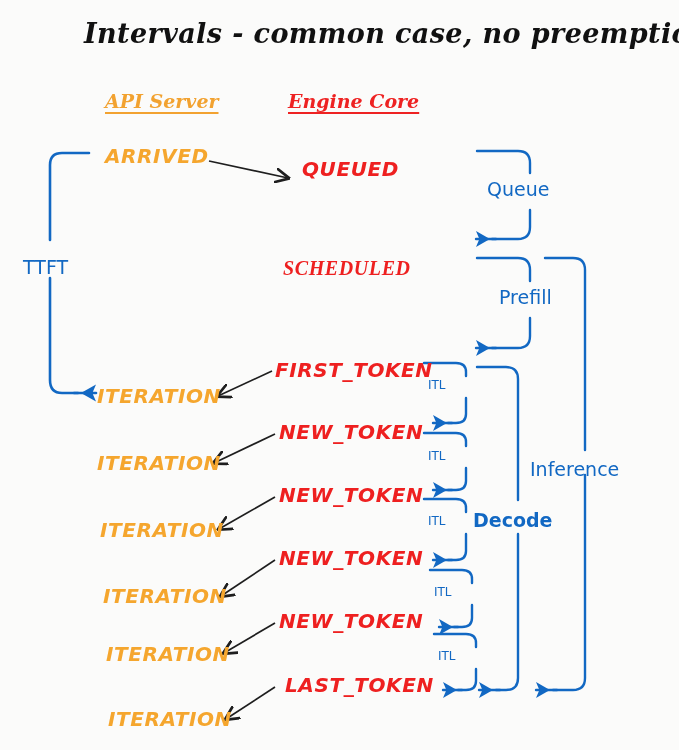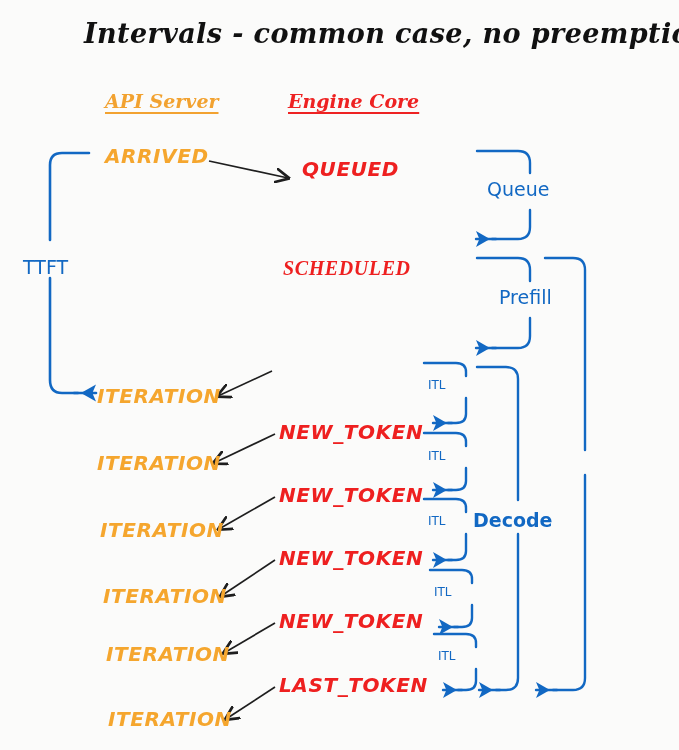--- a/index.html
+++ b/index.html
@@ -147,29 +147,31 @@
   <div class="txt state api" style="left:105px;top:146px;">ARRIVED</div>
   <div class="txt state api" style="left:97px;top:386px;">ITERATION</div>
   <div class="txt state api" style="left:97px;top:453px;">ITERATION</div>
   <div class="txt state api" style="left:100px;top:520px;">ITERATION</div>
   <div class="txt state api" style="left:103px;top:586px;">ITERATION</div>
   <div class="txt state api" style="left:106px;top:644px;">ITERATION</div>
   <div class="txt state api" style="left:108px;top:709px;">ITERATION</div>
 
   <div class="txt state eng" style="left:302px;top:159px;">QUEUED</div>
   <div class="txt state eng" style="left:283px;top:258px;font-family:Liberation Serif, serif;">SCHEDULED</div>
+  <div class="txt state eng" style="left:275px;top:360px;">FIRST_TOKEN</div>
   <div class="txt state eng" style="left:279px;top:422px;">NEW_TOKEN</div>
   <div class="txt state eng" style="left:279px;top:485px;">NEW_TOKEN</div>
   <div class="txt state eng" style="left:279px;top:548px;">NEW_TOKEN</div>
   <div class="txt state eng" style="left:279px;top:611px;">NEW_TOKEN</div>
-  <div class="txt state eng" style="left:279px;top:675px;">LAST_TOKEN</div>
+  <div class="txt state eng" style="left:285px;top:675px;">LAST_TOKEN</div>
 
   <div class="txt blue" style="left:23px;top:258px;text-align:right;">TTFT</div>
   <div class="txt blue" style="left:487px;top:180px;">Queue</div>
   <div class="txt blue" style="left:492px;top:288px;margin-left:7px;">Prefill</div>
+  <div class="txt blue" style="left:530px;top:460px;">Inference</div>
   <div class="txt blue" style="left:473px;top:511px;font-weight:bold;">Decode</div>
   <div class="txt blue small" style="left:428px;top:379px;">ITL</div>
   <div class="txt blue small" style="left:428px;top:450px;">ITL</div>
   <div class="txt blue small" style="left:428px;top:515px;">ITL</div>
   <div class="txt blue small" style="left:434px;top:586px;">ITL</div>
   <div class="txt blue small" style="left:438px;top:650px;">ITL</div>
 
 </div>
 
 </body></html>

